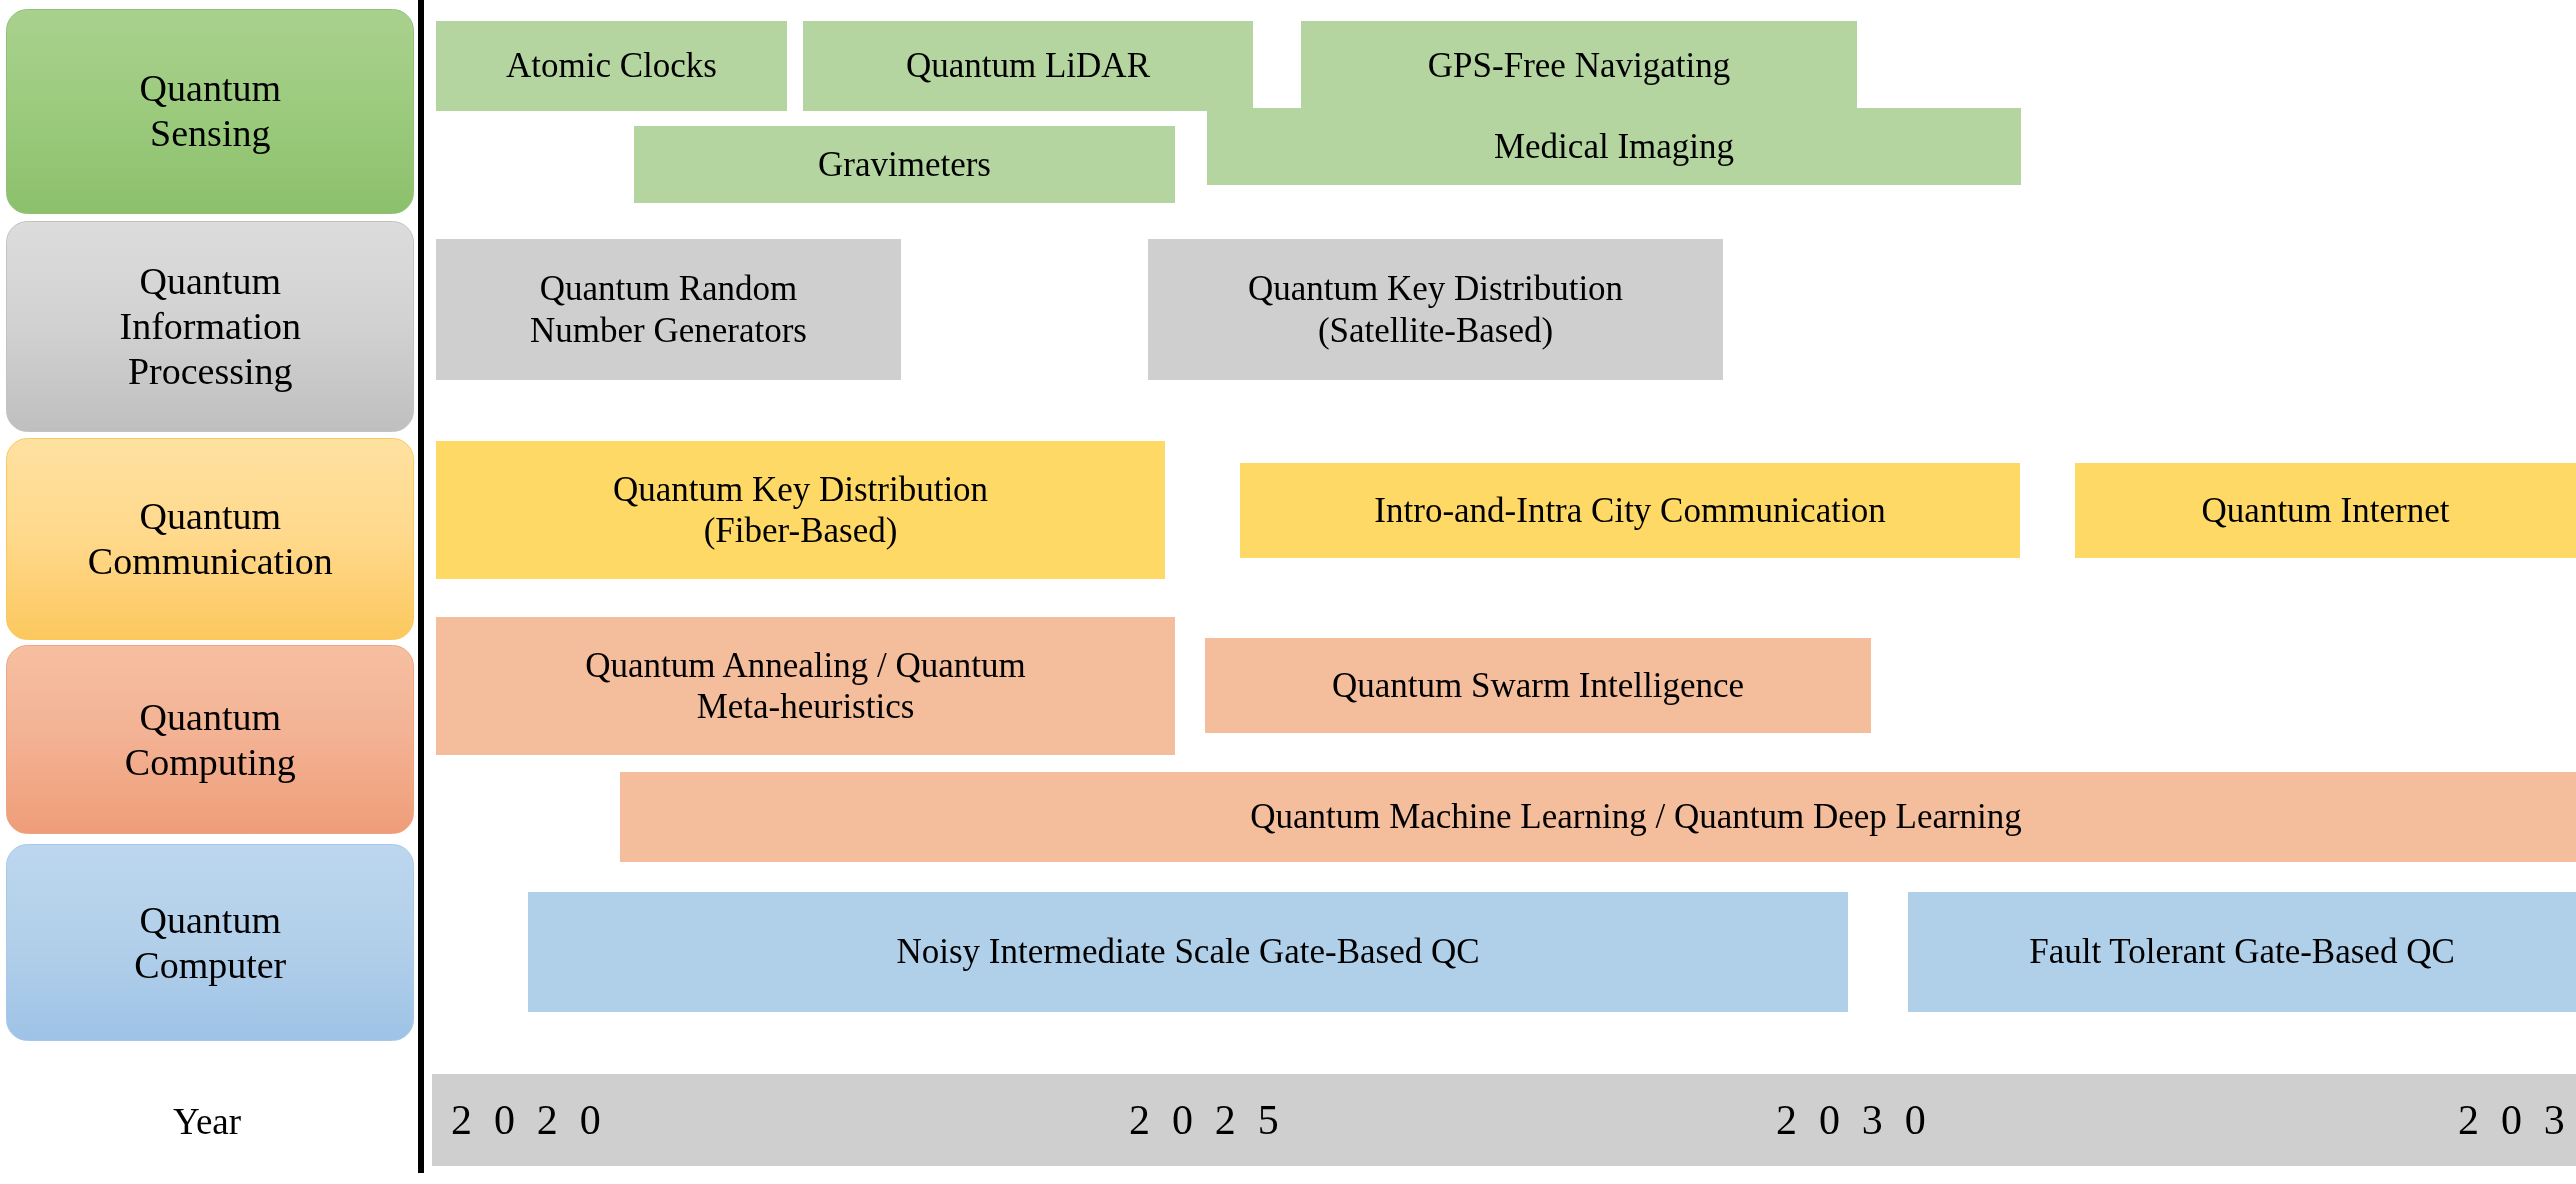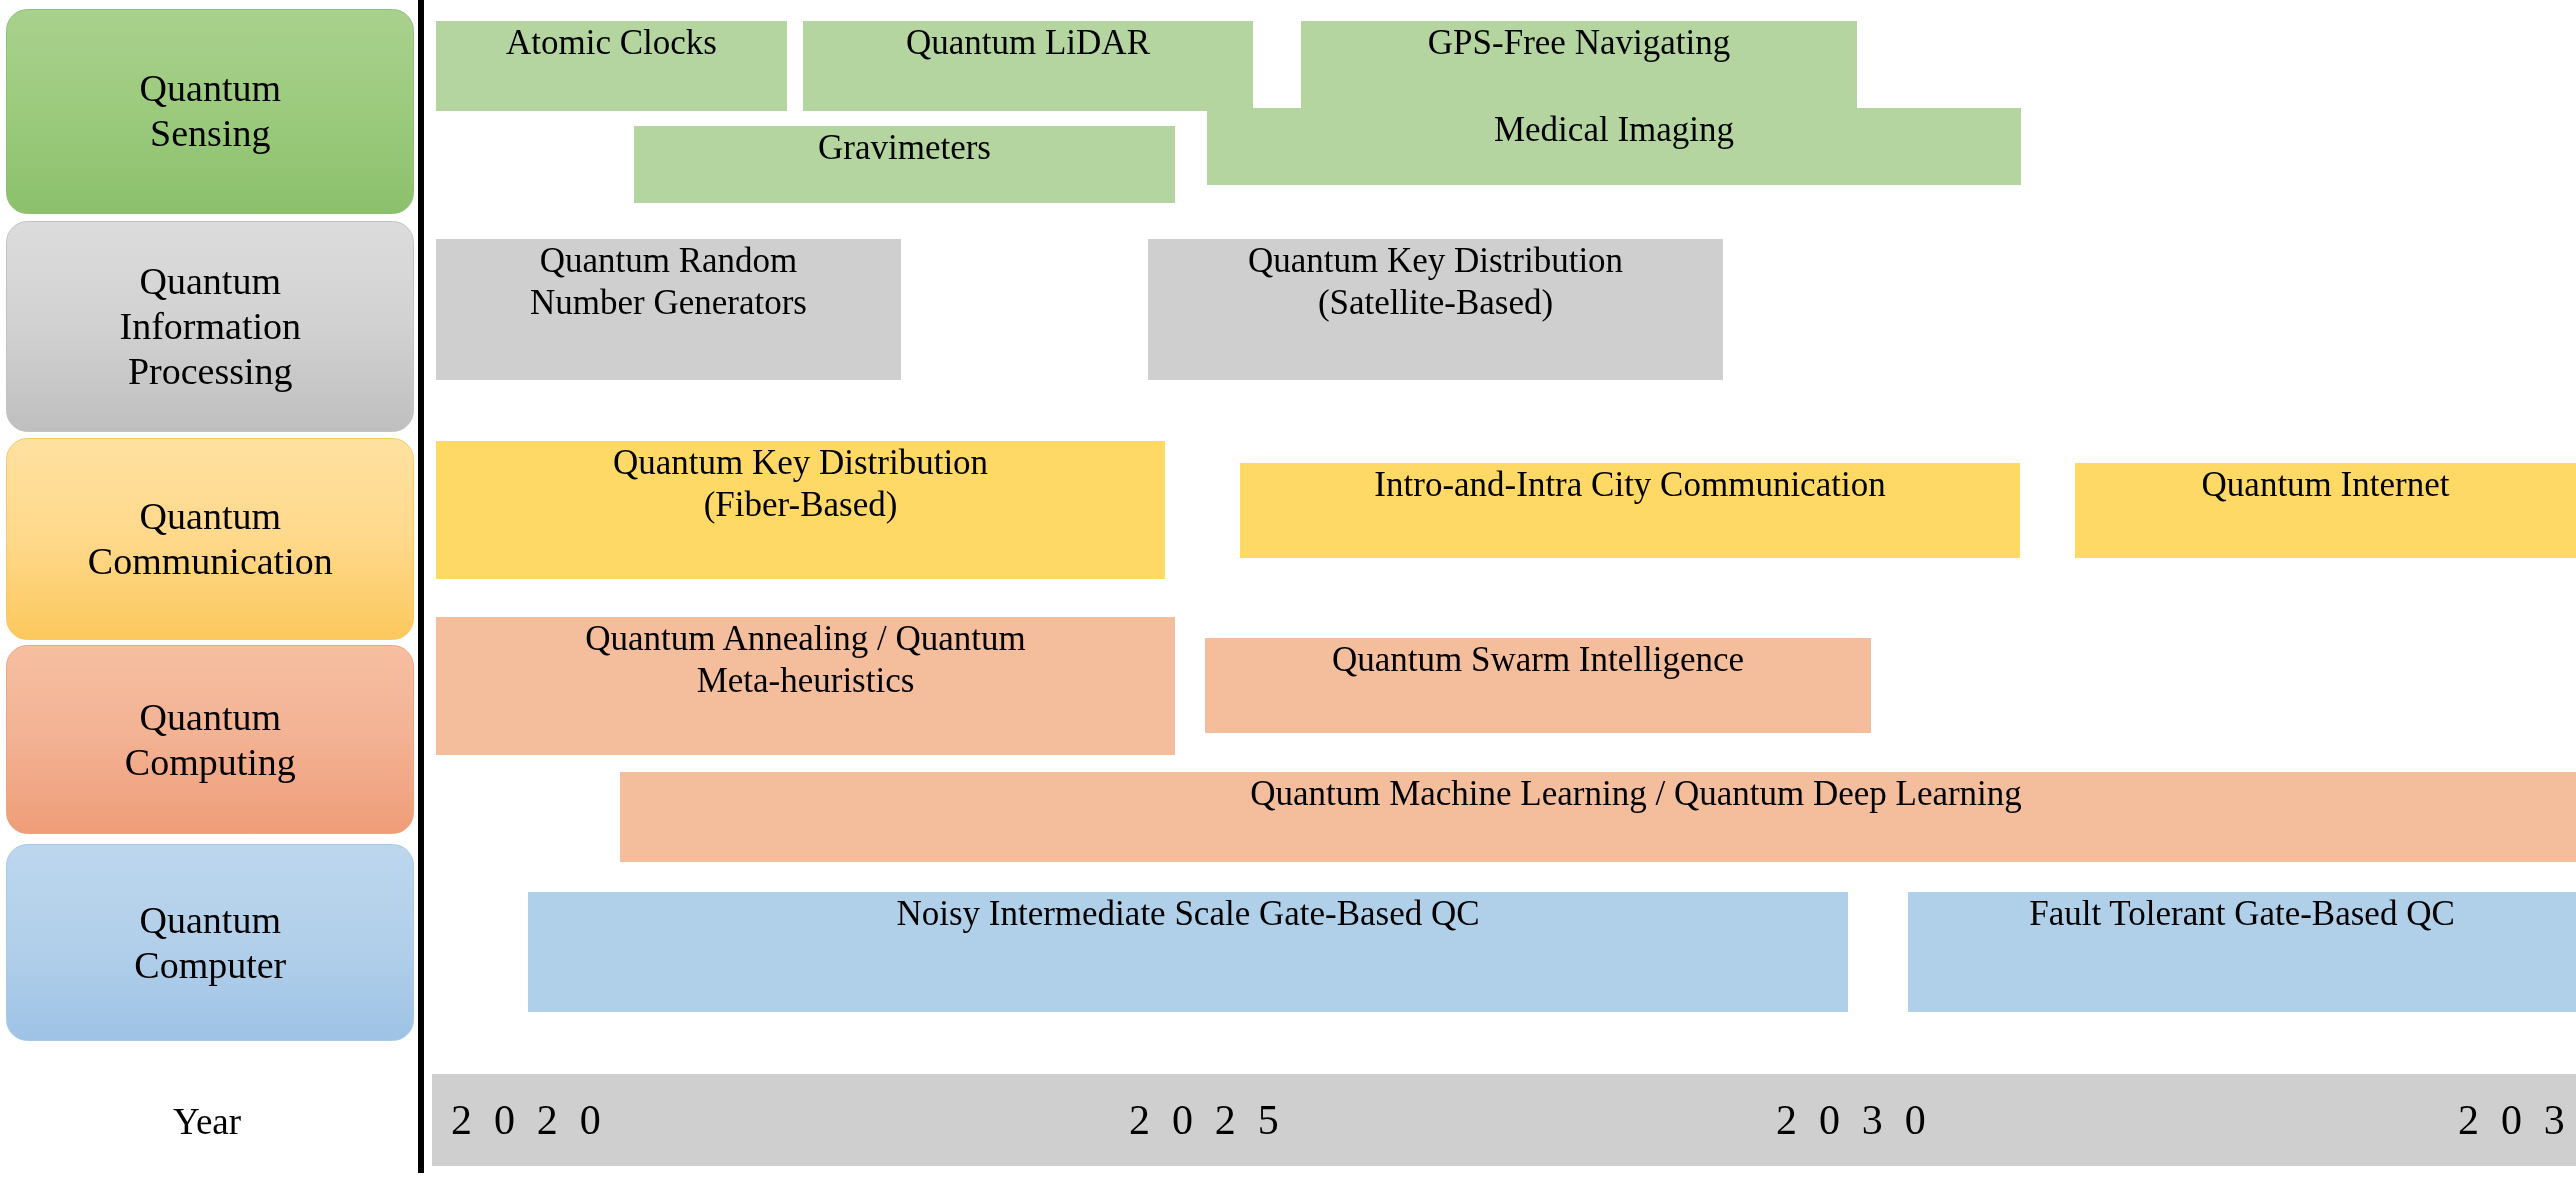--- a/index.html
+++ b/index.html
@@ -61,20 +61,21 @@
     left:418px;
     width:5.7px;
     height:1173px;
     background:#000000;
   }
 
   
   .bar{
     position:absolute;
     display:flex;
+    align-items:center;
     justify-content:center;
     text-align:center;
     line-height:1.18;
     font-size:35px;
     box-sizing:border-box;
     padding:1.3px 5px;
     white-space:pre-line;
   }
   .bar-green{background:#b5d5a0;}
   .bar-gray{background:#cfcfcf;}

